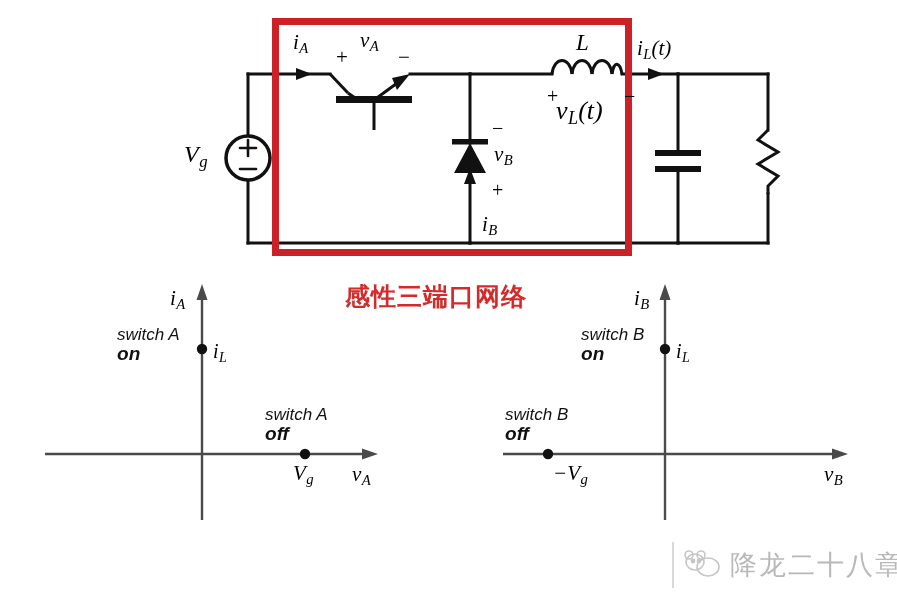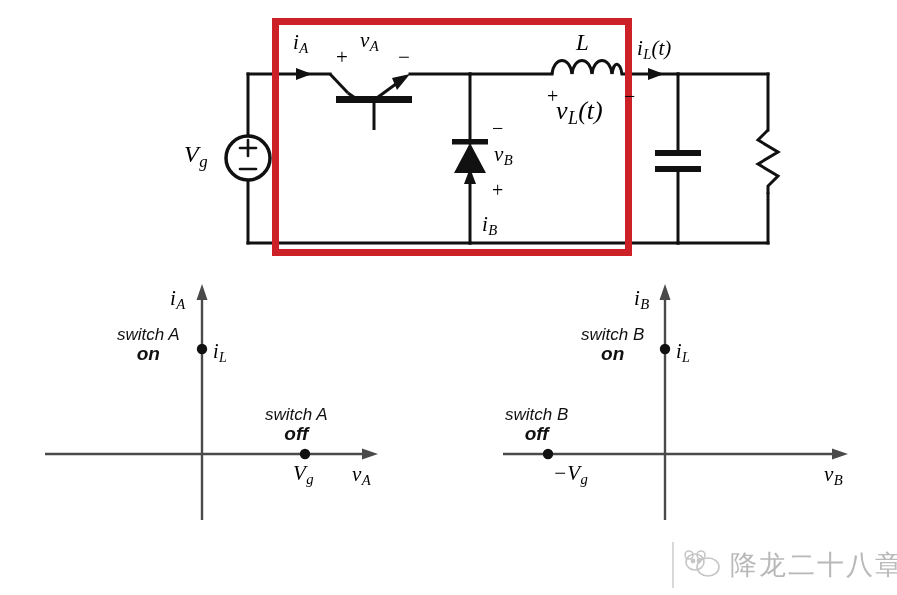--- a/index.html
+++ b/index.html
@@ -31,21 +31,21 @@
     vertical-align: -0.30em;
     margin-left: 0.5px;
   }
   .plotlbl {
     position: absolute;
     font-family: "Liberation Sans", "DejaVu Sans", sans-serif;
     font-style: italic;
     color: #111;
     white-space: nowrap;
     line-height: 1.08;
-    text-align: center;
+    text-align: left;
   }
   .plotlbl .l2 {
     display: block;
     font-weight: 700;
     font-size: 1.12em;
     font-style: italic;
   }
   #redbox {
     position: absolute;
     box-sizing: border-box;
@@ -194,20 +194,21 @@
   <div class="lbl" style="left:494px; top:136px; font-size:21px;">
     <span>v</span><span class="sub">B</span>
   </div>
 
   <div class="lbl up" style="left:492px; top:172px; font-size:20px;">+</div>
 
   <div class="lbl" style="left:482px; top:206px; font-size:21px;">
     <span>i</span><span class="sub">B</span>
   </div>
 
+  <div id="redcaption" style="left:345px; top:272px; font-size:25px;">感性三端口网络</div>
 
   <svg class="plot-svg" style="left:0; top:260px;" width="450" height="260" viewBox="0 0 450 260">
     <g stroke="#4a4a4a" stroke-width="2.4" fill="none">
       <path d="M45,186 L368,186"></path>
       <path d="M202,26 L202,252"></path>
     </g>
     <polygon points="378,186 362,180.5 362,191.5" fill="#4a4a4a"></polygon>
     <polygon points="202,16 196.5,32 207.5,32" fill="#4a4a4a"></polygon>
     <circle cx="202" cy="81" r="5.2" fill="#111"></circle>
     <circle cx="305" cy="186" r="5.2" fill="#111"></circle>

